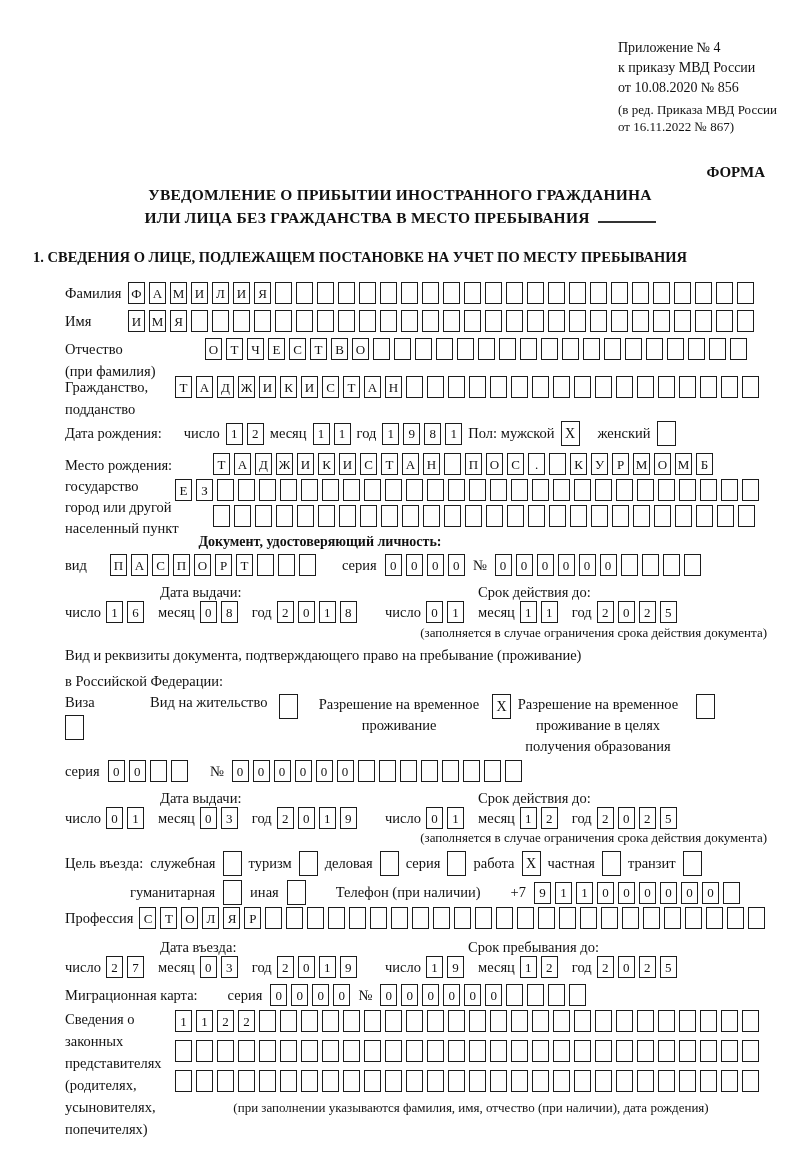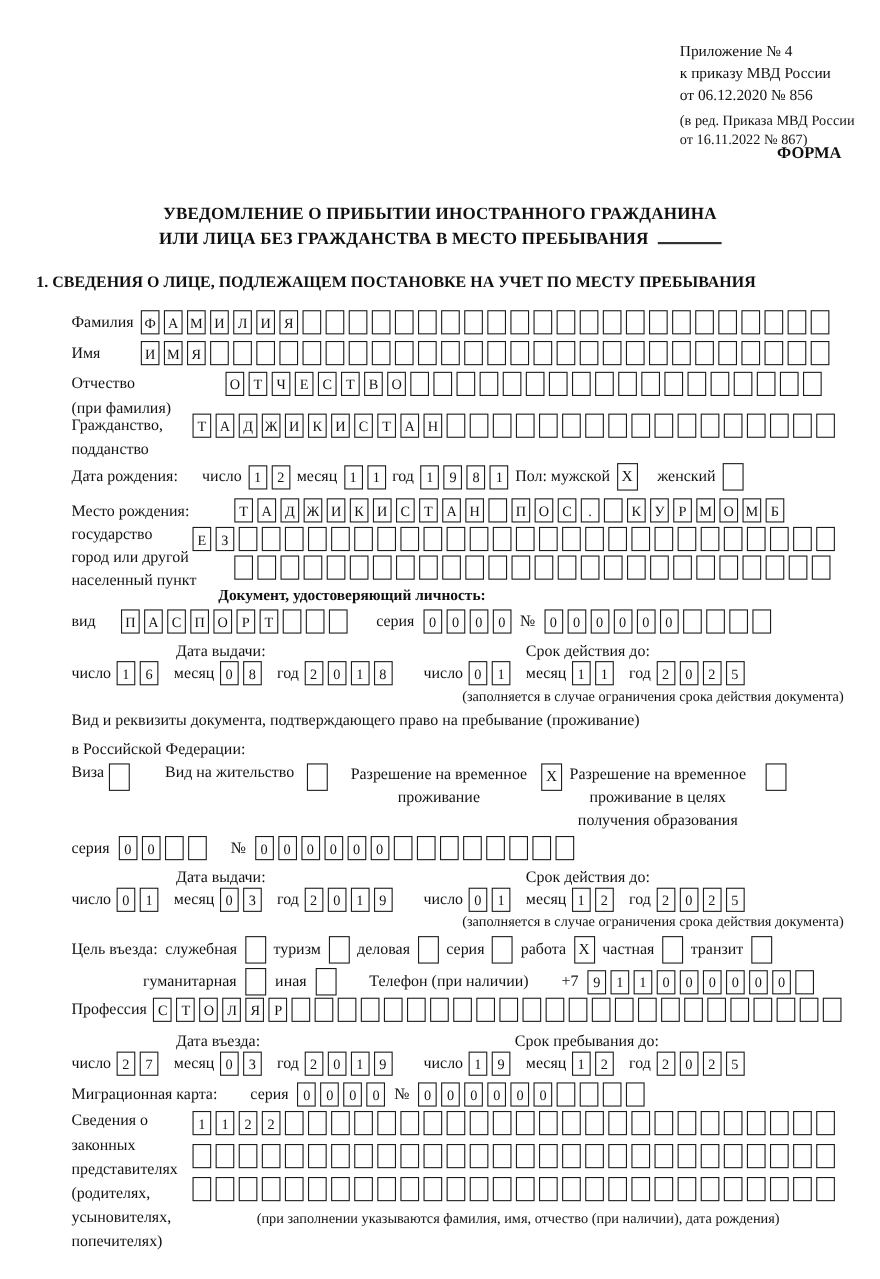--- a/index.html
+++ b/index.html
@@ -29,27 +29,27 @@
   .gap6{width:6px;} .gap10{width:10px;} .gap14{width:14px;}
 </style>
 </head>
 <body>
 
 <div class="page">
 
   <div class="abs lawref" style="top:38px;left:618px;">
     <div>Приложение № 4</div>
     <div>к приказу МВД России</div>
-    <div>от 06.12.2020 № 856</div>
+    <div>от 10.08.2020 № 856</div>
   </div>
   <div class="abs lawref2" style="top:101px;left:618px;">
     <div>(в ред. Приказа МВД России</div>
     <div>от 16.11.2022 № 867)</div>
   </div>
-  <div class="abs b" style="top:132px;right:35px;font-size:15px;text-align:center;">ФОРМА</div>
+  <div class="abs b" style="top:164px;right:35px;font-size:15px;text-align:center;">ФОРМА</div>
 
   <div class="abs title" style="top:183px;">
     <div>УВЕДОМЛЕНИЕ О ПРИБЫТИИ ИНОСТРАННОГО ГРАЖДАНИНА</div>
     <div style="white-space:nowrap;"><span>ИЛИ ЛИЦА БЕЗ ГРАЖДАНСТВА В МЕСТО ПРЕБЫВАНИЯ</span><span class="blank"></span></div>
   </div>
 
   <div class="abs sech" style="top:249px;">1. СВЕДЕНИЯ О ЛИЦЕ, ПОДЛЕЖАЩЕМ ПОСТАНОВКЕ НА УЧЕТ ПО МЕСТУ ПРЕБЫВАНИЯ</div>
 
   <div class="row" style="top:282px;left:65px;">
     <span style="width:63px;">Фамилия</span>
@@ -401,21 +401,21 @@
         <span class="cell">0</span>
         <span class="cell">2</span>
         <span class="cell">5</span>
       </span>
   </div>
   <div class="abs note" style="top:625px;left:330px;width:437px;text-align:right;">(заполняется в случае ограничения срока действия документа)</div>
 
   <div class="abs" style="top:647px;left:65px;">Вид и реквизиты документа, подтверждающего право на пребывание (проживание)</div>
   <div class="abs" style="top:673px;left:65px;">в Российской Федерации:</div>
 
-  <div class="row top" style="top:694px;left:65px;gap:4px;">
+  <div class="row top" style="top:694px;left:65px;gap:4px;flex-direction:column;">
     <span>Виза</span>
     <span class="boxes cb">
         <span class="cell"></span>
       </span>
   </div>
   <div class="row top" style="top:694px;left:150px;gap:12px;">
     <span>Вид на жительство</span>
     <span class="boxes cb">
         <span class="cell"></span>
       </span>

